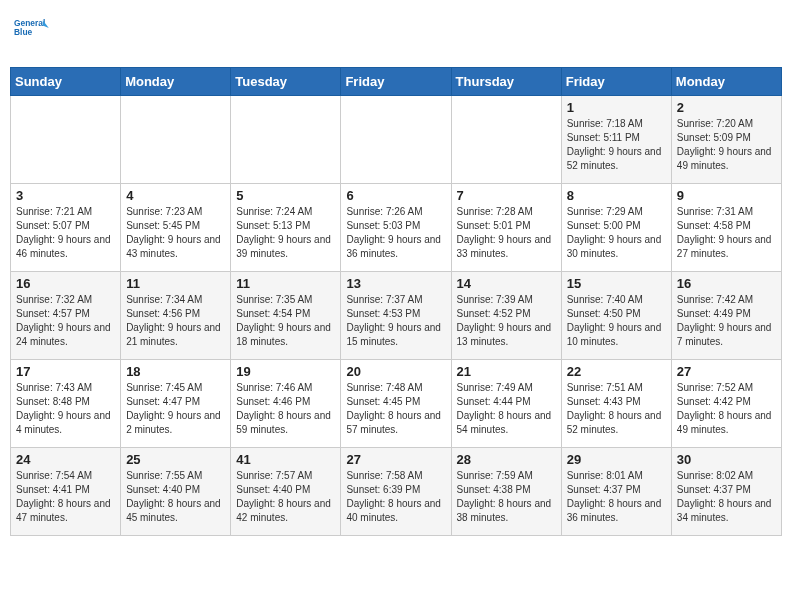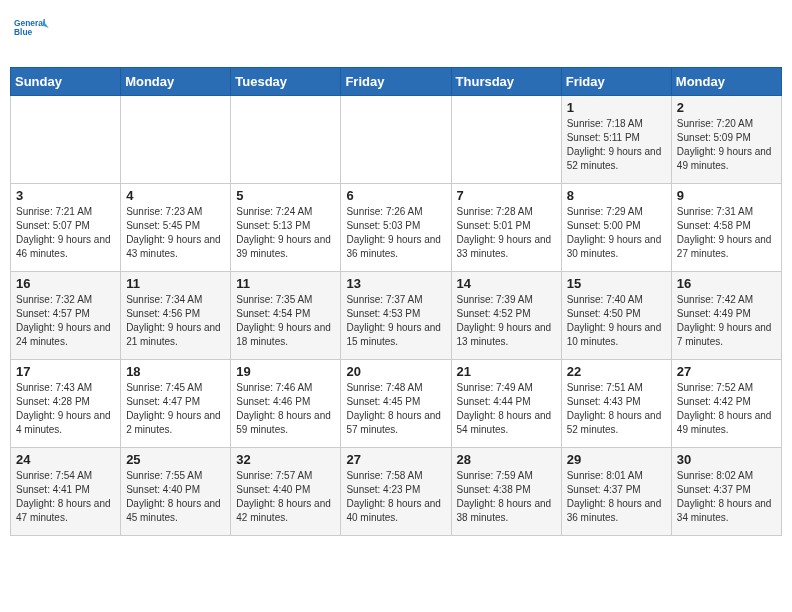--- a/index.html
+++ b/index.html
@@ -227,21 +227,21 @@
           <div class="day-info">Sunrise: 7:42 AM
 Sunset: 4:49 PM
 Daylight: 9 hours
 and 7 minutes.</div>
         </td>
       </tr>
       <tr>
         <td>
           <span class="day-num">17</span>
           <div class="day-info">Sunrise: 7:43 AM
-Sunset: 4:28 PM
+Sunset: 8:48 PM
 Daylight: 9 hours
 and 4 minutes.</div>
         </td>
         <td>
           <span class="day-num">18</span>
           <div class="day-info">Sunrise: 7:45 AM
 Sunset: 4:47 PM
 Daylight: 9 hours
 and 2 minutes.</div>
         </td>
@@ -290,30 +290,30 @@
 and 47 minutes.</div>
         </td>
         <td>
           <span class="day-num">25</span>
           <div class="day-info">Sunrise: 7:55 AM
 Sunset: 4:40 PM
 Daylight: 8 hours
 and 45 minutes.</div>
         </td>
         <td>
-          <span class="day-num">32</span>
+          <span class="day-num">41</span>
           <div class="day-info">Sunrise: 7:57 AM
 Sunset: 4:40 PM
 Daylight: 8 hours
 and 42 minutes.</div>
         </td>
         <td>
           <span class="day-num">27</span>
           <div class="day-info">Sunrise: 7:58 AM
-Sunset: 4:23 PM
+Sunset: 6:39 PM
 Daylight: 8 hours
 and 40 minutes.</div>
         </td>
         <td>
           <span class="day-num">28</span>
           <div class="day-info">Sunrise: 7:59 AM
 Sunset: 4:38 PM
 Daylight: 8 hours
 and 38 minutes.</div>
         </td>

